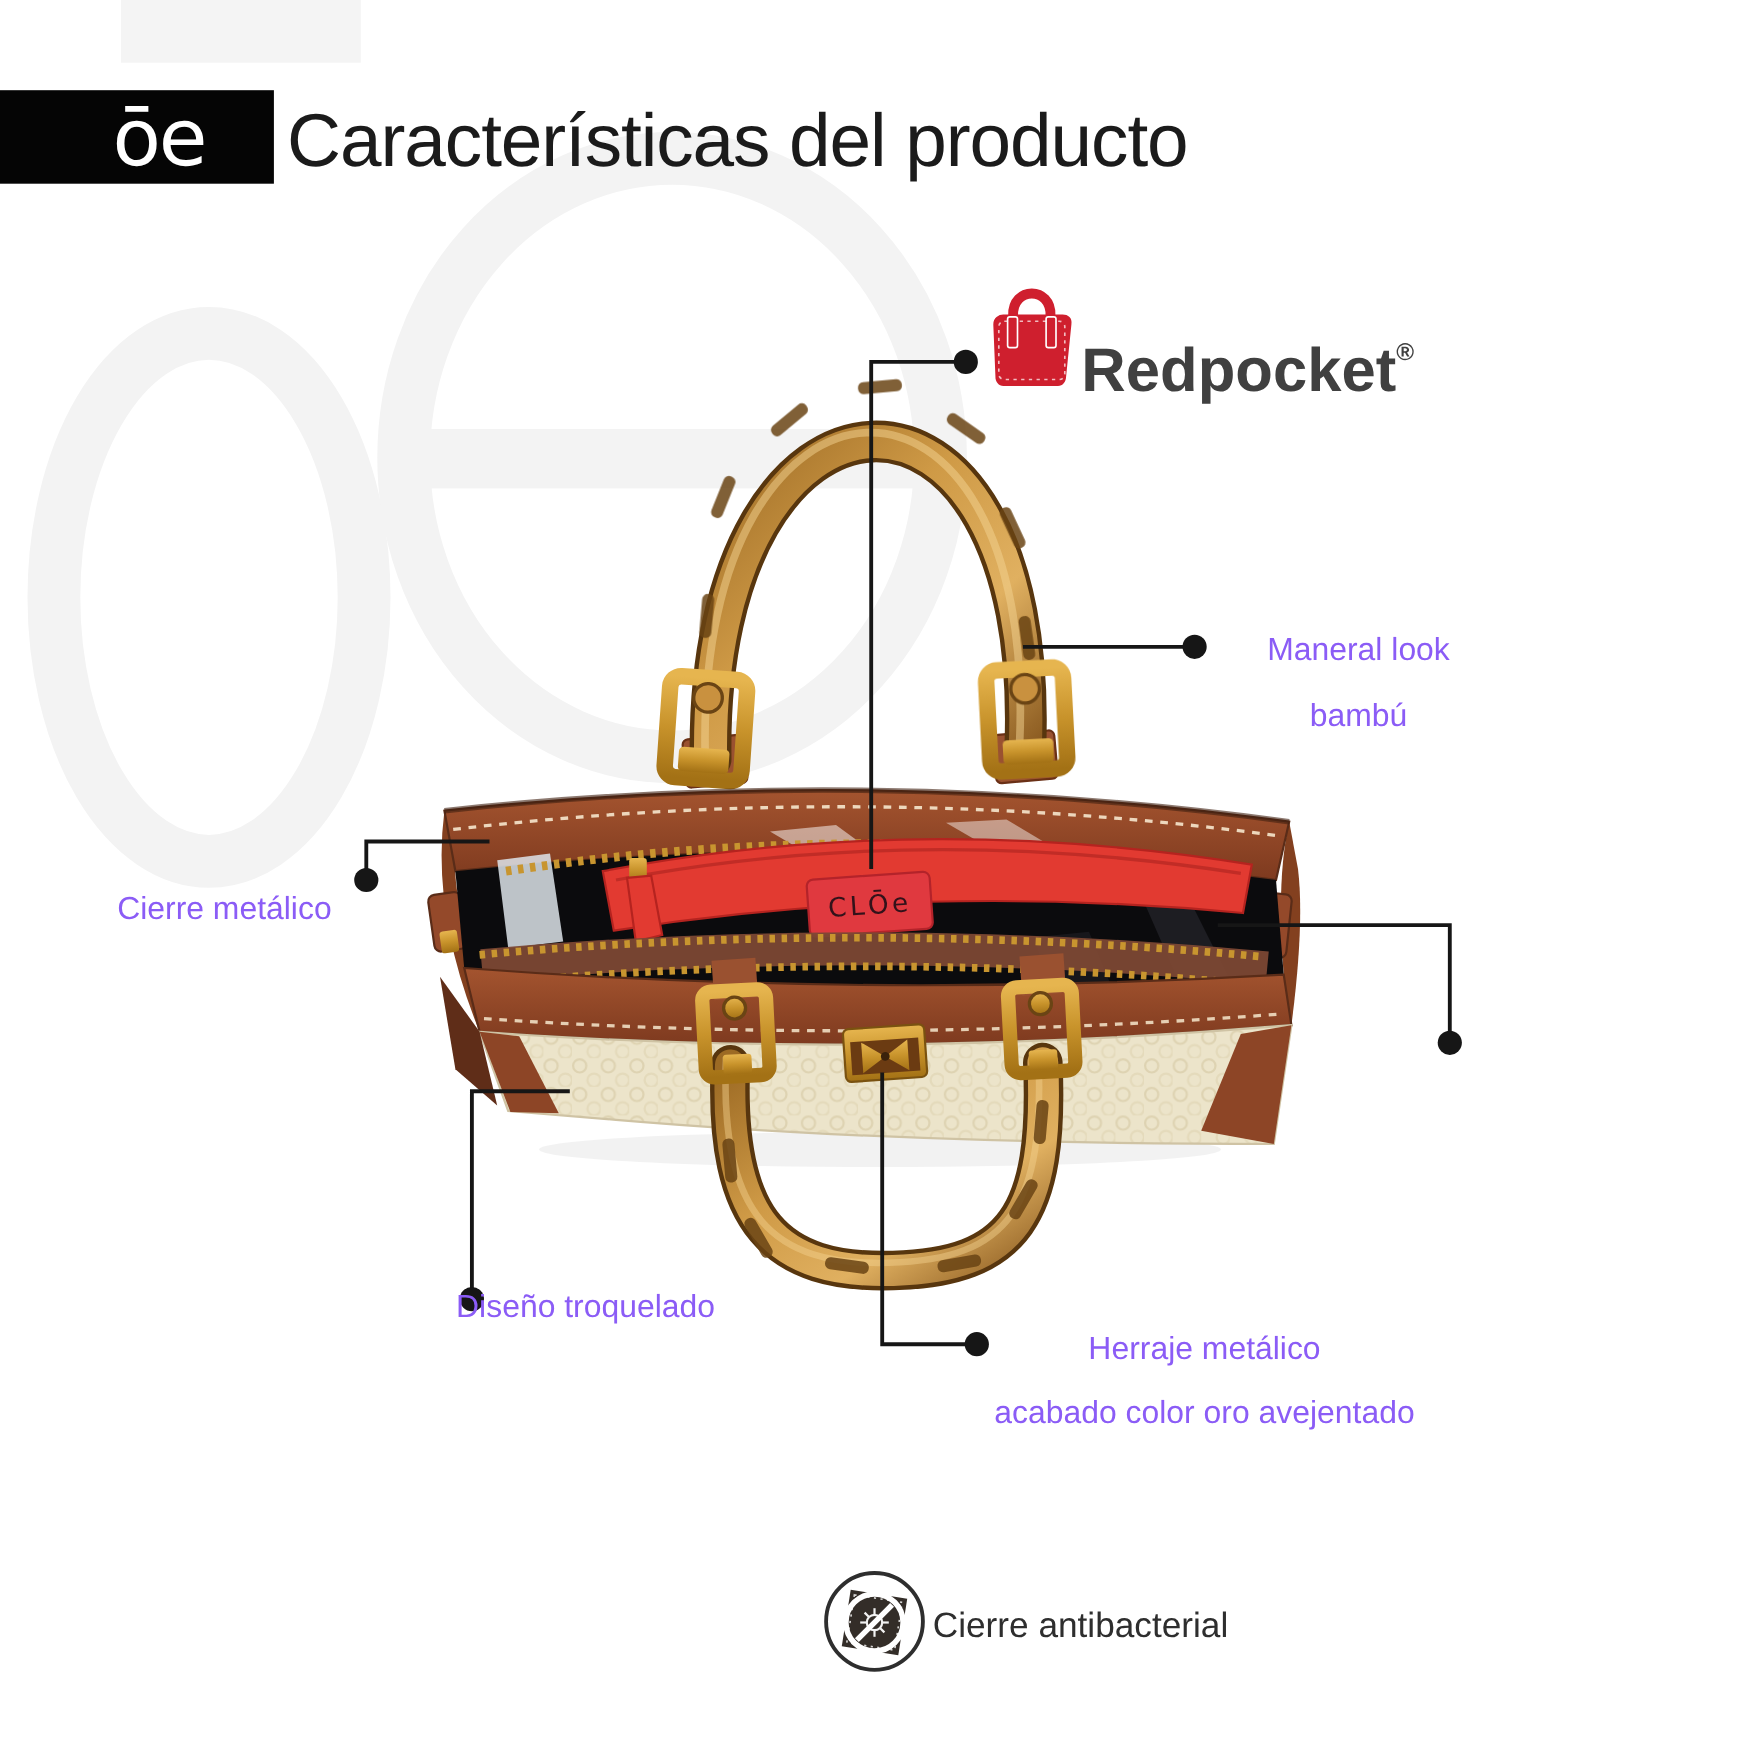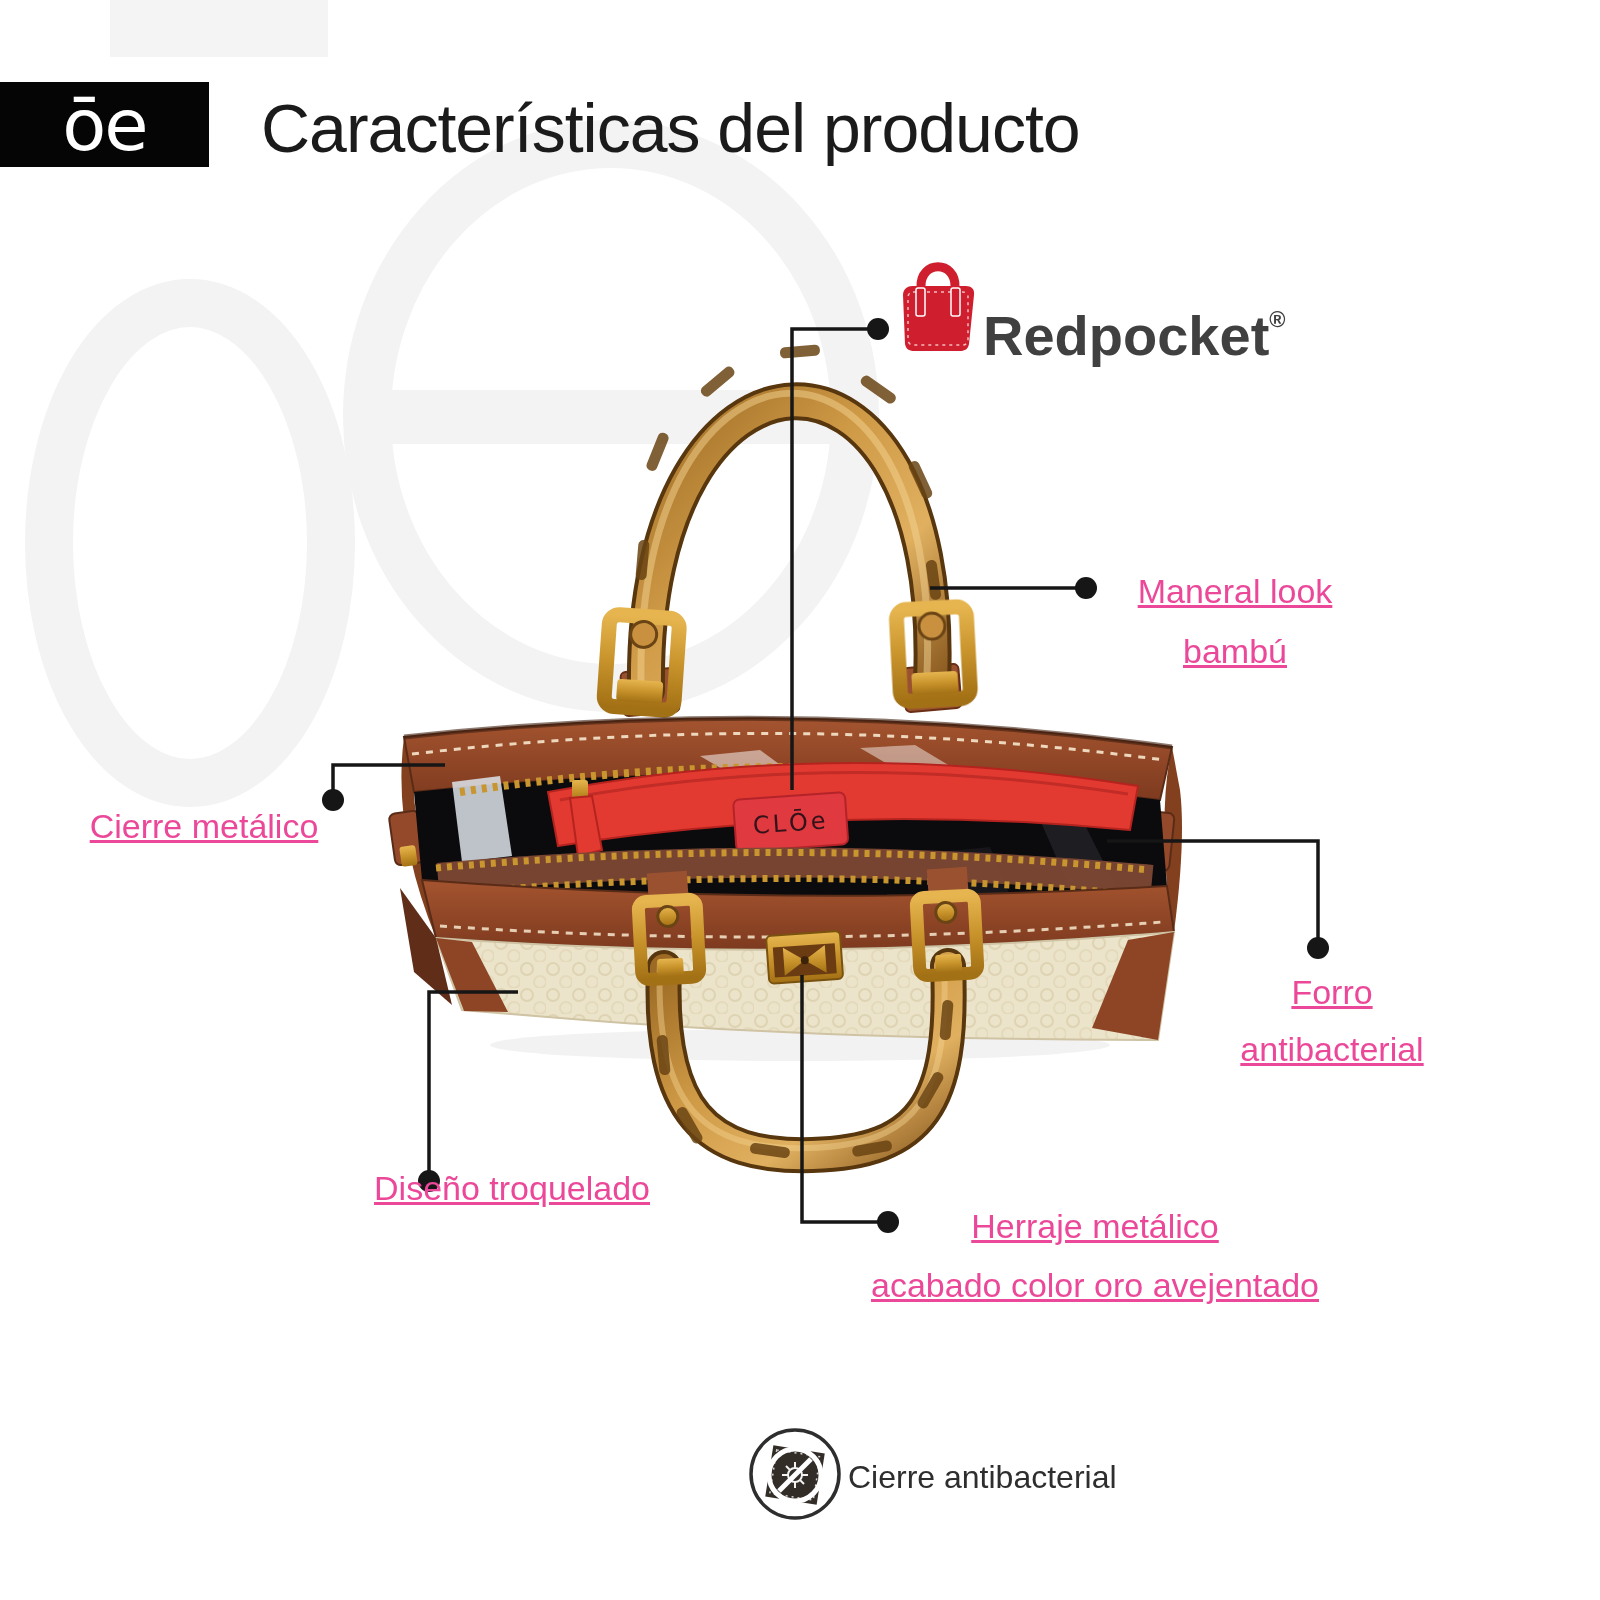--- a/index.html
+++ b/index.html
@@ -1,27 +1,27 @@
 <!DOCTYPE html>
 <html><head>
 <meta charset="utf-8">
 <style>
   html,body{margin:0;padding:0;background:#ffffff;}
   body{width:1600px;height:1600px;font-family:"Liberation Sans",sans-serif;}
   #canvas{position:relative;width:1600px;height:1600px;overflow:hidden;background:#fff;}
   #scene{position:absolute;left:0;top:0;}
   .logo-box{position:absolute;left:0;top:82px;width:209px;height:85px;background:#050505;
-    display:flex;align-items:center;justify-content:center;}
+    display:flex;align-items:center;justify-content:center;padding-left:40px;}
   .logo-box span{color:#fff;font-size:72px;line-height:72px;font-family:"DejaVu Sans",sans-serif;letter-spacing:-2px;}
   .page-title{position:absolute;left:246px;top:88px;font-size:68px;line-height:80px;color:#1b1b1b;
     letter-spacing:-1px;font-weight:400;white-space:nowrap;margin-left:15px;}
   .brand-word{position:absolute;left:983px;top:290px;font-size:56px;line-height:60px;font-weight:bold;
     color:#404040;white-space:nowrap;}
   .brand-word sup{font-size:22px;vertical-align:28px;}
-  .label{position:absolute;color:#ec4899;font-size:34px;line-height:60px;text-align:center;text-decoration:underline;}
+  .label{position:absolute;color:#8b5cf6;font-size:29px;line-height:60px;text-align:center;}
   .label-maneral{left:1095px;top:561px;width:280px;}
   .label-cierre{left:14px;top:796px;width:380px;}
   .label-forro{left:1182px;top:964px;width:300px;line-height:57px;}
   .label-diseno{left:230px;top:1135px;width:420px;text-align:right;line-height:50px;margin-top:28px;}
   .label-herraje{left:795px;top:1197px;width:600px;line-height:59px;}
   .badge-label{position:absolute;left:848px;top:1459px;font-size:32px;line-height:36px;color:#2e2e2e;}
 </style>
 </head>
 <body>
 
@@ -250,24 +250,20 @@
 
 <div class="label label-maneral">
   <div>Maneral look</div>
   <div>bambú</div>
 </div>
 
 <div class="label label-cierre">
   <div>Cierre metálico</div>
 </div>
 
-<div class="label label-forro">
-  <div>Forro</div>
-  <div>antibacterial</div>
-</div>
 
 <div class="label label-diseno">
   <div>Diseño troquelado</div>
 </div>
 
 <div class="label label-herraje">
   <div>Herraje metálico</div>
   <div>acabado color oro avejentado</div>
 </div>
 

